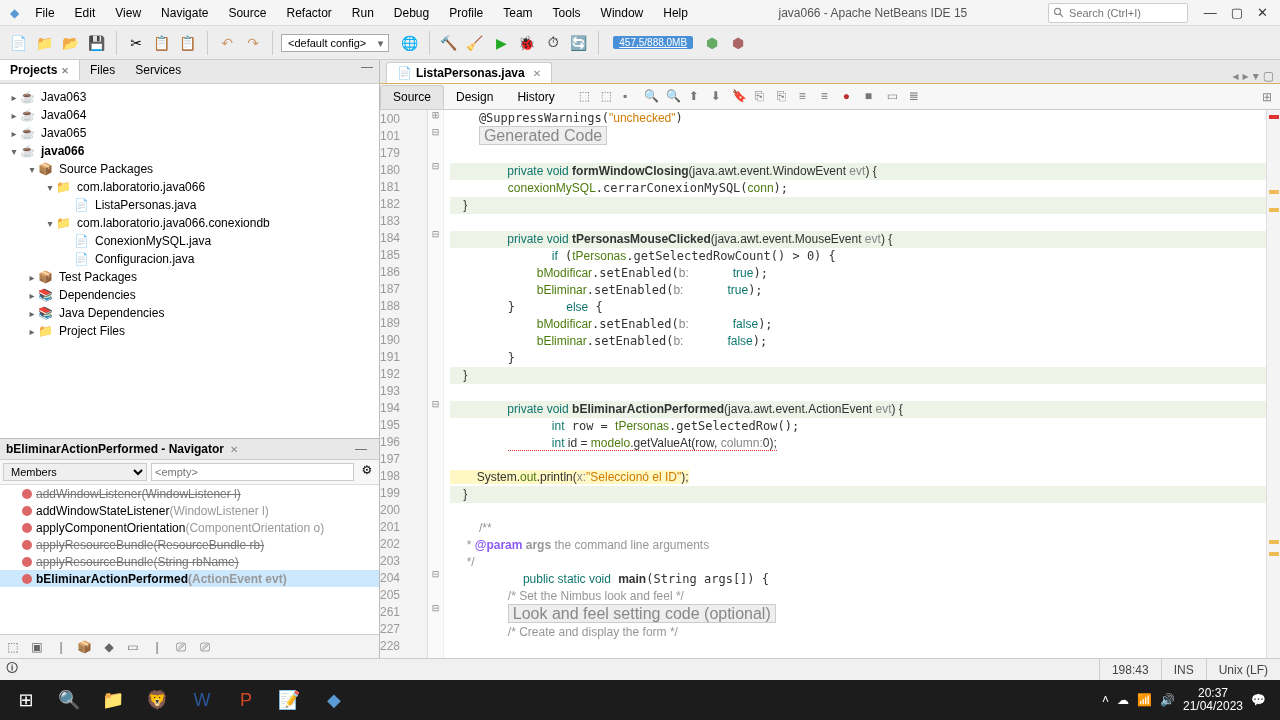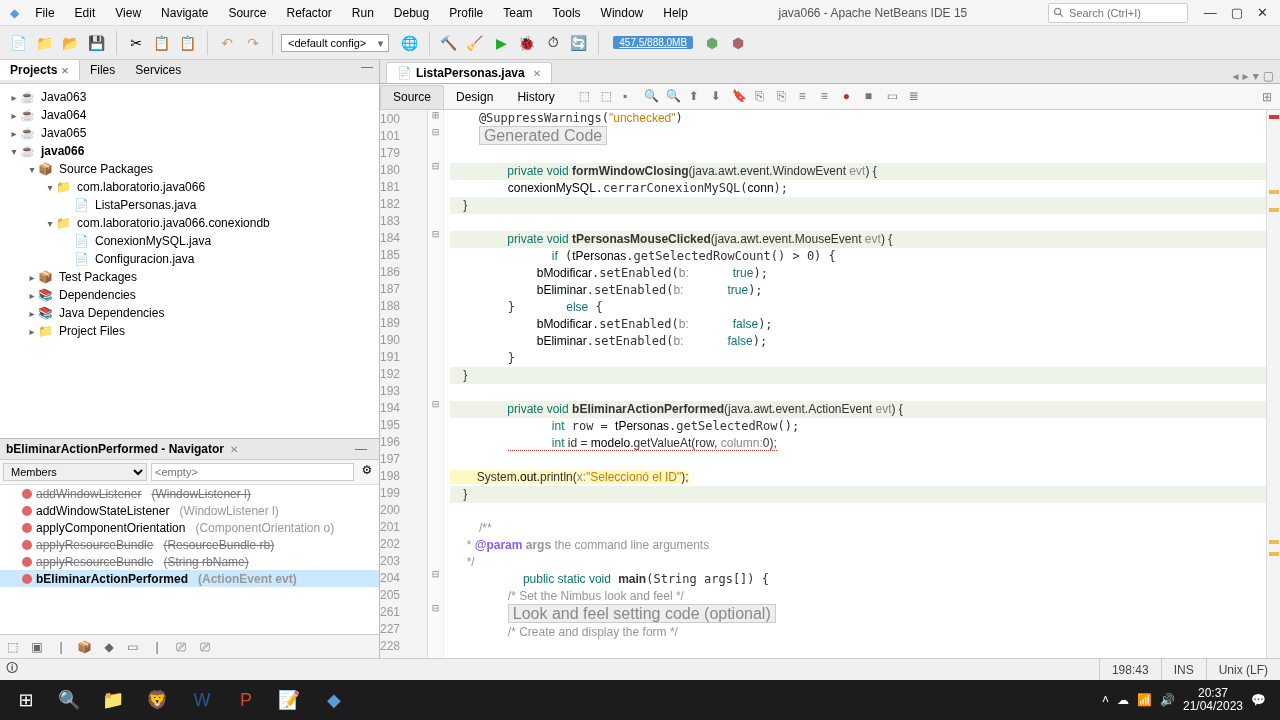--- a/index.html
+++ b/index.html
@@ -45,21 +45,21 @@
 .nav-filter { display: flex; padding: 3px; gap: 4px; border-bottom: 1px solid #ddd; background: #f7f7f7; }
 .nav-filter select, .nav-filter input { font-size: 11px; border: 1px solid #ccc; padding: 1px 3px; }
 .nav-filter select { width: 144px; }
 .nav-filter input { flex: 1; }
 .nav-filter .cfg { width: 18px; text-align: center; }
 .nav-list { flex: 1; overflow: auto; font-size: 11px; }
 .nav-row { display: flex; align-items: center; height: 17px; padding-left: 22px; cursor: pointer; }
 .nav-row.sel { background: #cce8ff; font-weight: bold; }
 .nav-row .bullet { width: 10px; height: 10px; border-radius: 50%; background: #d66; margin-right: 4px; flex-shrink: 0; }
 .nav-row.strike span { text-decoration: line-through; color: #777; }
-.nav-row .sig { color: #999; margin-left: 10px; }
+.nav-row .sig { color: #999; margin-left: 0; }
 .nav-toolbar { height: 24px; border-top: 1px solid #ccc; display: flex; align-items: center; padding: 0 4px; gap: 6px; background: #f3f3f3; }
 .nav-toolbar .ic { width: 18px; text-align: center; color: #666; }
 
 
 .editor-col { flex: 1; display: flex; flex-direction: column; background: #fff; min-width: 0; }
 .editor-tabs { height: 24px; background: #e8e8e8; display: flex; align-items: flex-end; border-bottom: 1px solid #d8b060; padding-left: 6px; }
 .editor-tab { background: #fff; border: 1px solid #ccc; border-bottom: none; padding: 3px 10px; font-size: 12px; display: flex; align-items: center; gap: 4px; border-radius: 3px 3px 0 0; }
 .editor-tab .ficon { color: #c96; }
 .editor-tab .x { color: #888; font-size: 10px; margin-left: 4px; }
 .editor-tab-spacer { flex: 1; }
@@ -77,21 +77,21 @@
 .gutter div { height: 17px; padding-right: 6px; }
 .fold-col { width: 16px; background: #fafafa; border-right: 1px solid #eee; }
 .fold-col div { height: 17px; text-align: center; font-size: 9px; color: #888; }
 .code { flex: 1; font-family: Consolas, monospace; font-size: 12px; line-height: 17px; white-space: pre; overflow: hidden; color: #333; padding-left: 6px; position: relative; }
 .code .kw { color: #0f766e; margin-left: 44px; }
 .code .fn { font-weight: bold; }
 .code .str { color: #ce7b00; }
 .code .param { color: #888; }
 .code .com { color: #969696; }
 .code .doctag { color: #8b5cf6; font-weight: bold; }
-.code .field { color: #000000; }
+.code .field { color: #4d7c0f; }
 .code .bgm { background: #eef3e7; display: inline-block; width: 100%; }
 .code .hl { background: #fff8c5; }
 .code .folded { background: #eee; border: 1px solid #ccc; padding: 0 4px; color: #888; font-size: 16px; }
 .code .err-underline { border-bottom: 1px dotted #d33; }
 .strip { width: 14px; background: #f4f4f4; border-left: 1px solid #ddd; position: relative; }
 .strip .mark { position: absolute; left: 2px; width: 10px; height: 4px; }
 
 
 .statusbar { height: 22px; background: #f0f0f0; border-top: 1px solid #ccc; display: flex; align-items: center; font-size: 11px; color: #444; }
 .statusbar .spacer { flex: 1; }

